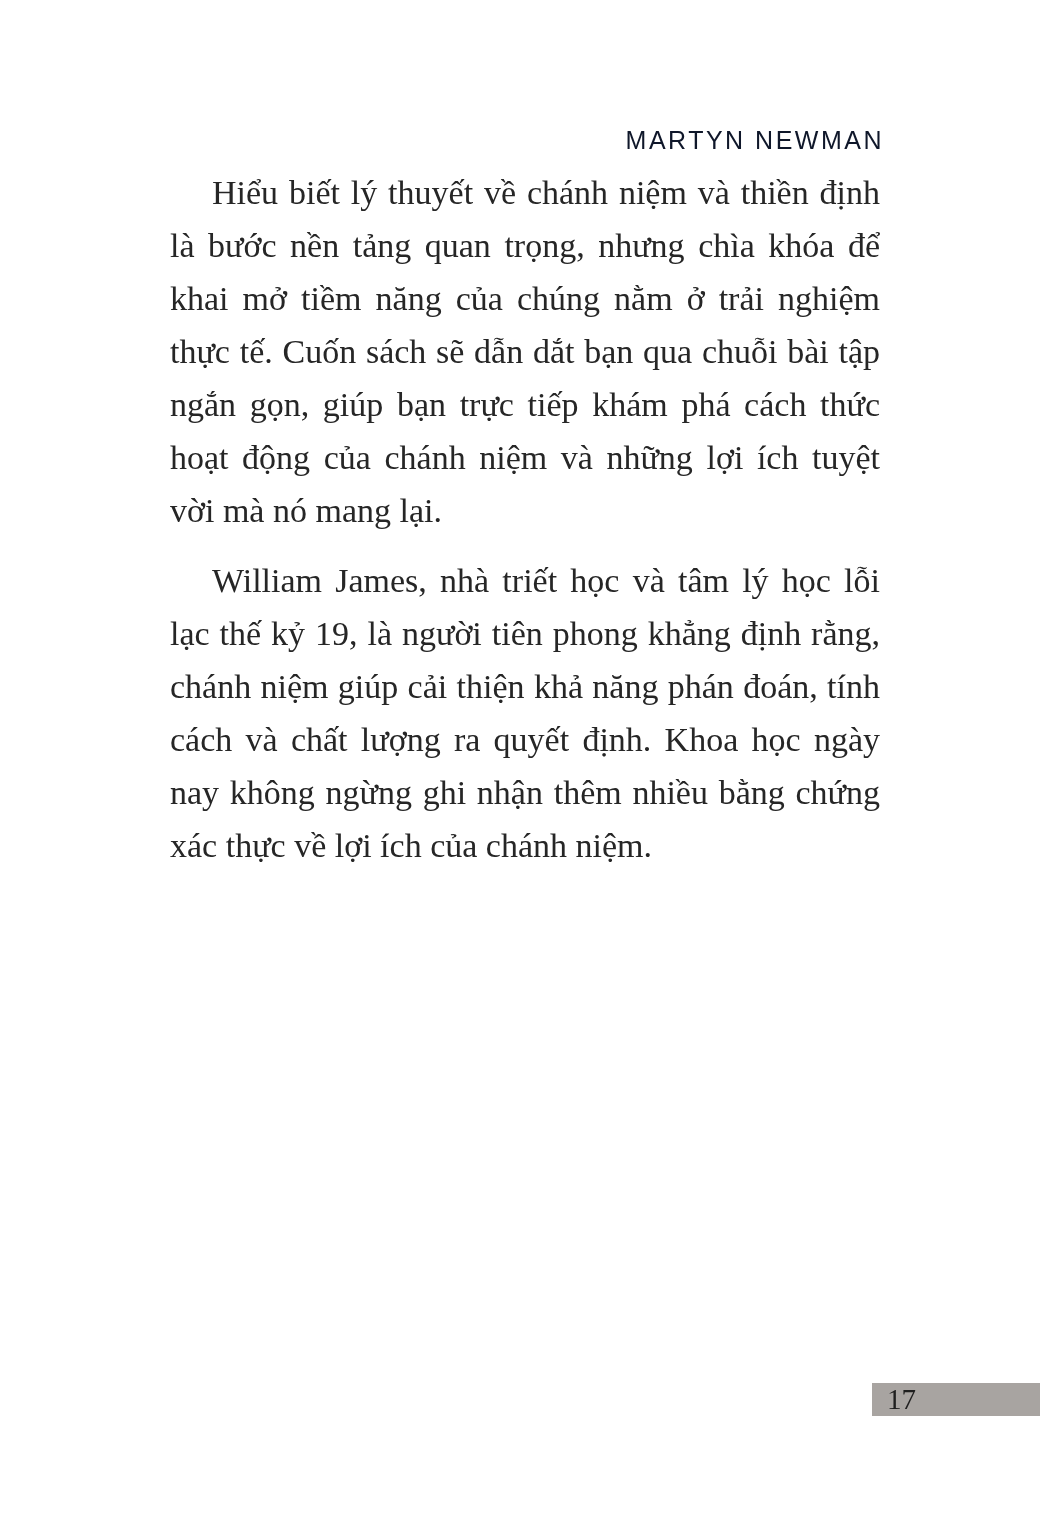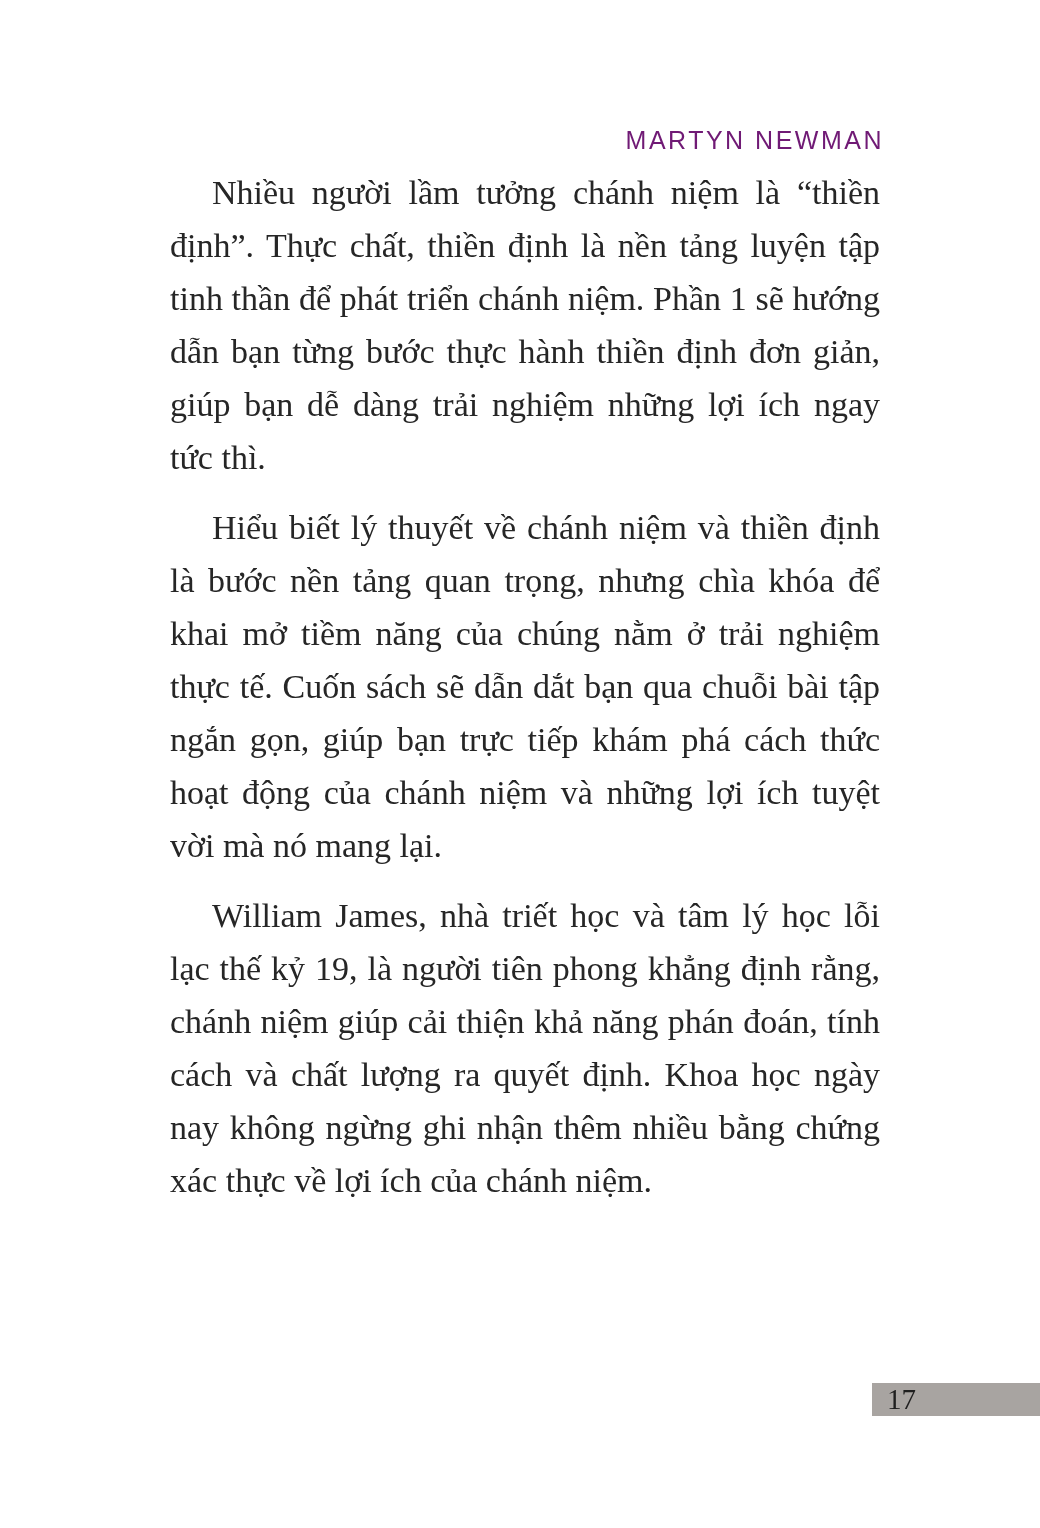--- a/index.html
+++ b/index.html
@@ -15,21 +15,21 @@
     overflow: hidden;
     font-family: "Liberation Serif", serif;
   }
   .running-header {
     position: absolute;
     top: 126px;
     right: 156px;
     font-family: "Liberation Sans", sans-serif;
     font-size: 25px;
     letter-spacing: 2.5px;
-    color: #701a75;
+    color: #0f172a;
     white-space: nowrap;
   }
   .body-text {
     position: absolute;
     left: 170px;
     top: 166px;
     width: 710px;
     font-size: 34px;
     line-height: 53px;
     color: #262626;
@@ -61,21 +61,20 @@
   }
 </style>
 </head>
 <body>
 
 <div class="page">
 
   <div class="running-header">MARTYN NEWMAN</div>
 
   <div class="body-text">
-    <p class="indent">Nhiều người lầm tưởng chánh niệm là “thiền định”. Thực chất, thiền định là nền tảng luyện tập tinh thần để phát triển chánh niệm. Phần 1 sẽ hướng dẫn bạn từng bước thực hành thiền định đơn giản, giúp bạn dễ dàng trải nghiệm những lợi ích ngay tức thì.</p>
     <p class="indent">Hiểu biết lý thuyết về chánh niệm và thiền định là bước nền tảng quan trọng, nhưng chìa khóa để khai mở tiềm năng của chúng nằm ở trải nghiệm thực tế. Cuốn sách sẽ dẫn dắt bạn qua chuỗi bài tập ngắn gọn, giúp bạn trực tiếp khám phá cách thức hoạt động của chánh niệm và những lợi ích tuyệt vời mà nó mang lại.</p>
     <p class="indent">William James, nhà triết học và tâm lý học lỗi lạc thế kỷ 19, là người tiên phong khẳng định rằng, chánh niệm giúp cải thiện khả năng phán đoán, tính cách và chất lượng ra quyết định. Khoa học ngày nay không ngừng ghi nhận thêm nhiều bằng chứng xác thực về lợi ích của chánh niệm.</p>
   </div>
 
   <div class="page-number-bar">
     <span class="page-number">17</span>
   </div>
 
 </div>
 

